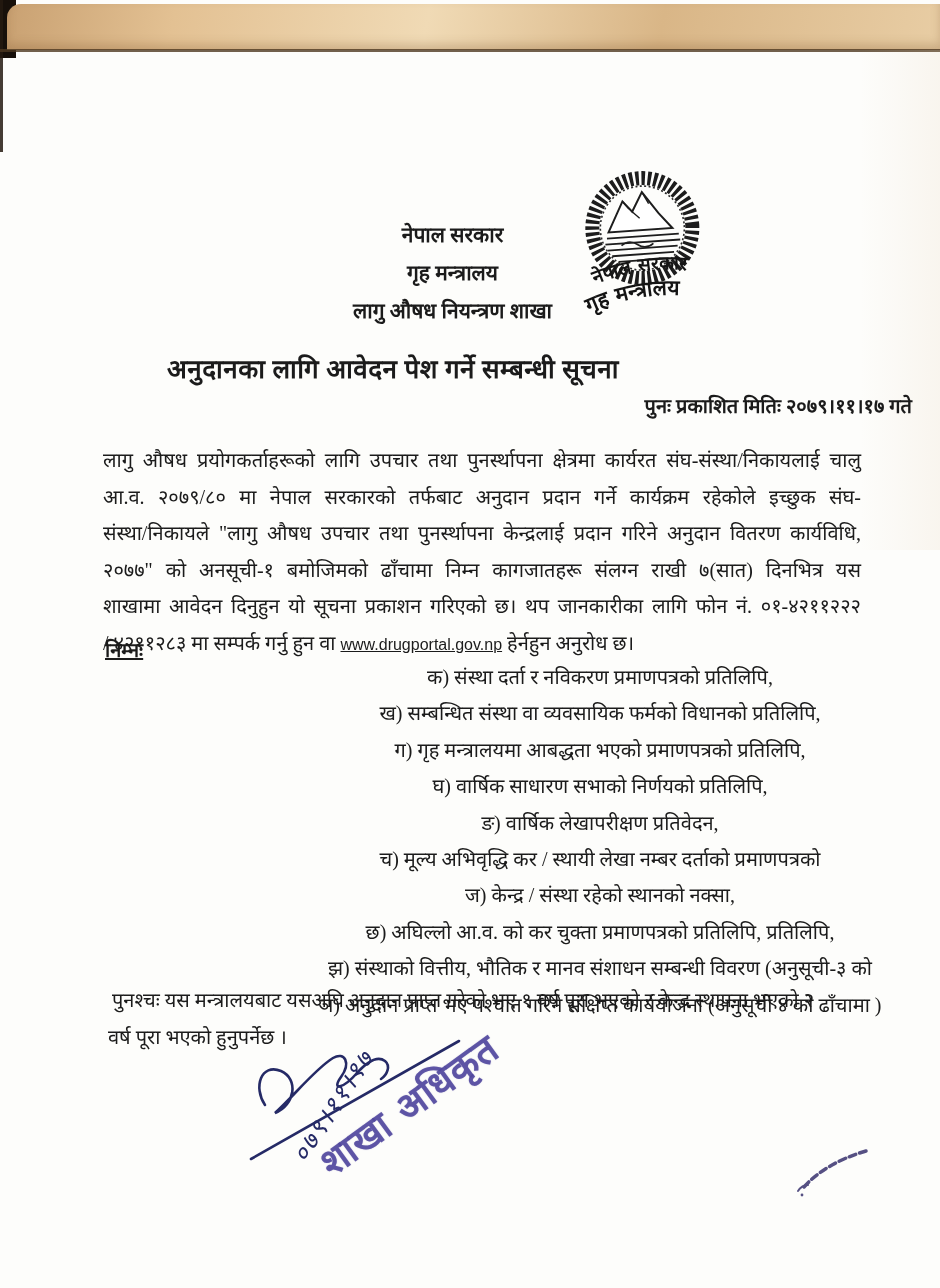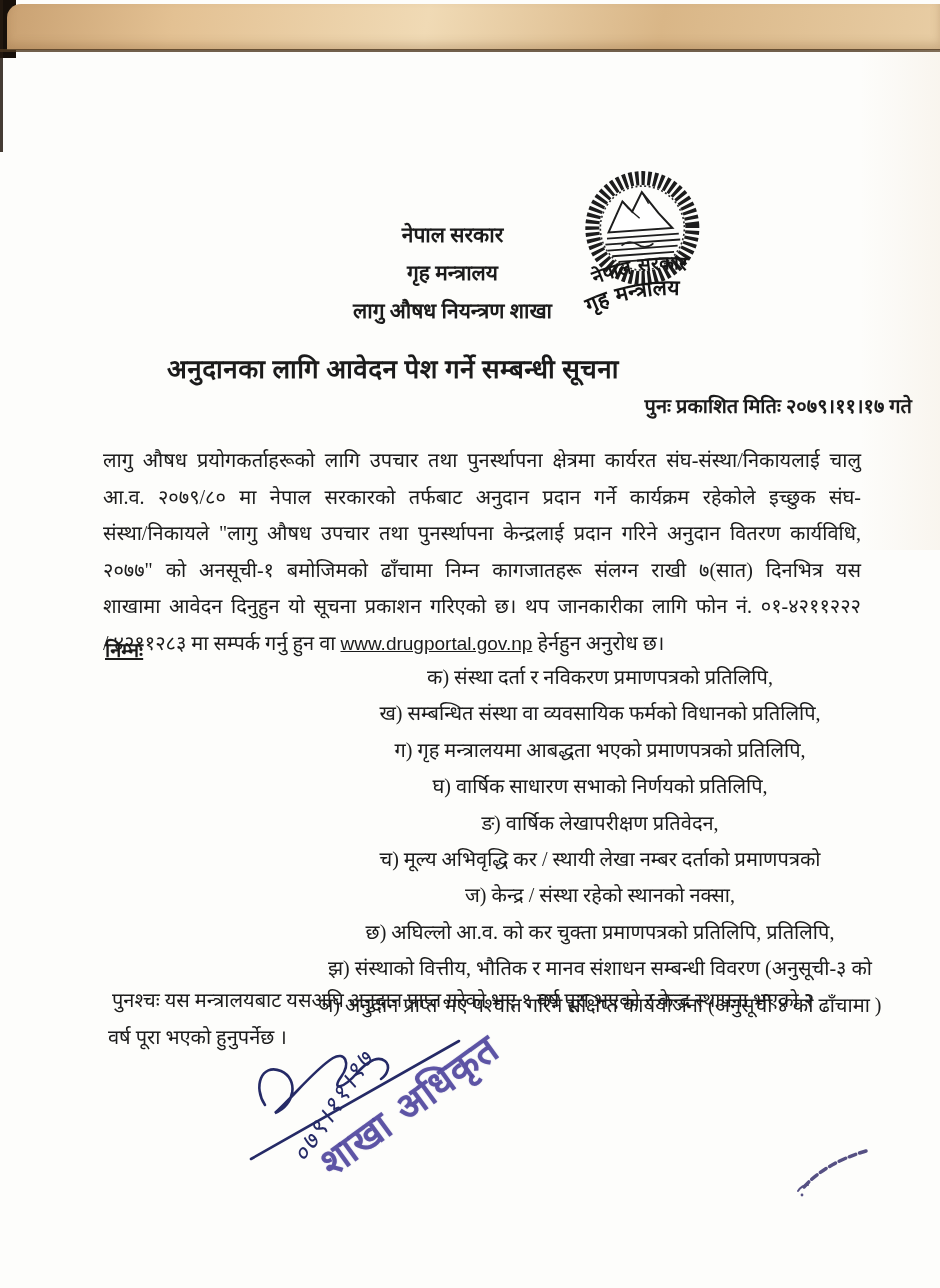--- a/index.html
+++ b/index.html
@@ -36,21 +36,21 @@
   .title{position:absolute;top:350px;left:0;width:786px;text-align:center;
     font-size:26px;font-weight:bold;letter-spacing:.5px;}
   .subtitle{position:absolute;top:392px;left:0;width:912px;text-align:right;
     font-size:20px;font-weight:bold;}
 
   
   .body-text{position:absolute;top:442px;left:103px;width:758px;
     font-size:20px;line-height:36.5px;}
   .bline{white-space:nowrap;}
   .bline.j{text-align:justify;text-align-last:justify;white-space:normal;}
-  .url{text-decoration:underline;font-family:"Liberation Sans","DejaVu Sans",sans-serif;font-size:19px;}
+  .url{text-decoration:underline;font-family:"Liberation Sans","DejaVu Sans",sans-serif;font-size:16px;}
 
   .list-heading{position:absolute;top:636px;left:105px;font-size:20px;font-weight:bold;
     text-decoration:underline;}
   .list{position:absolute;top:659px;left:285px;width:630px;font-size:20px;line-height:36.4px;}
   .li{white-space:nowrap;text-align:center;}
   .li-cont{margin-left:100px;white-space:nowrap;}
 
   .postscript{position:absolute;top:982px;left:108px;width:775px;font-size:20px;line-height:37px;}
   .postscript .ps0{text-indent:4px;}
 

